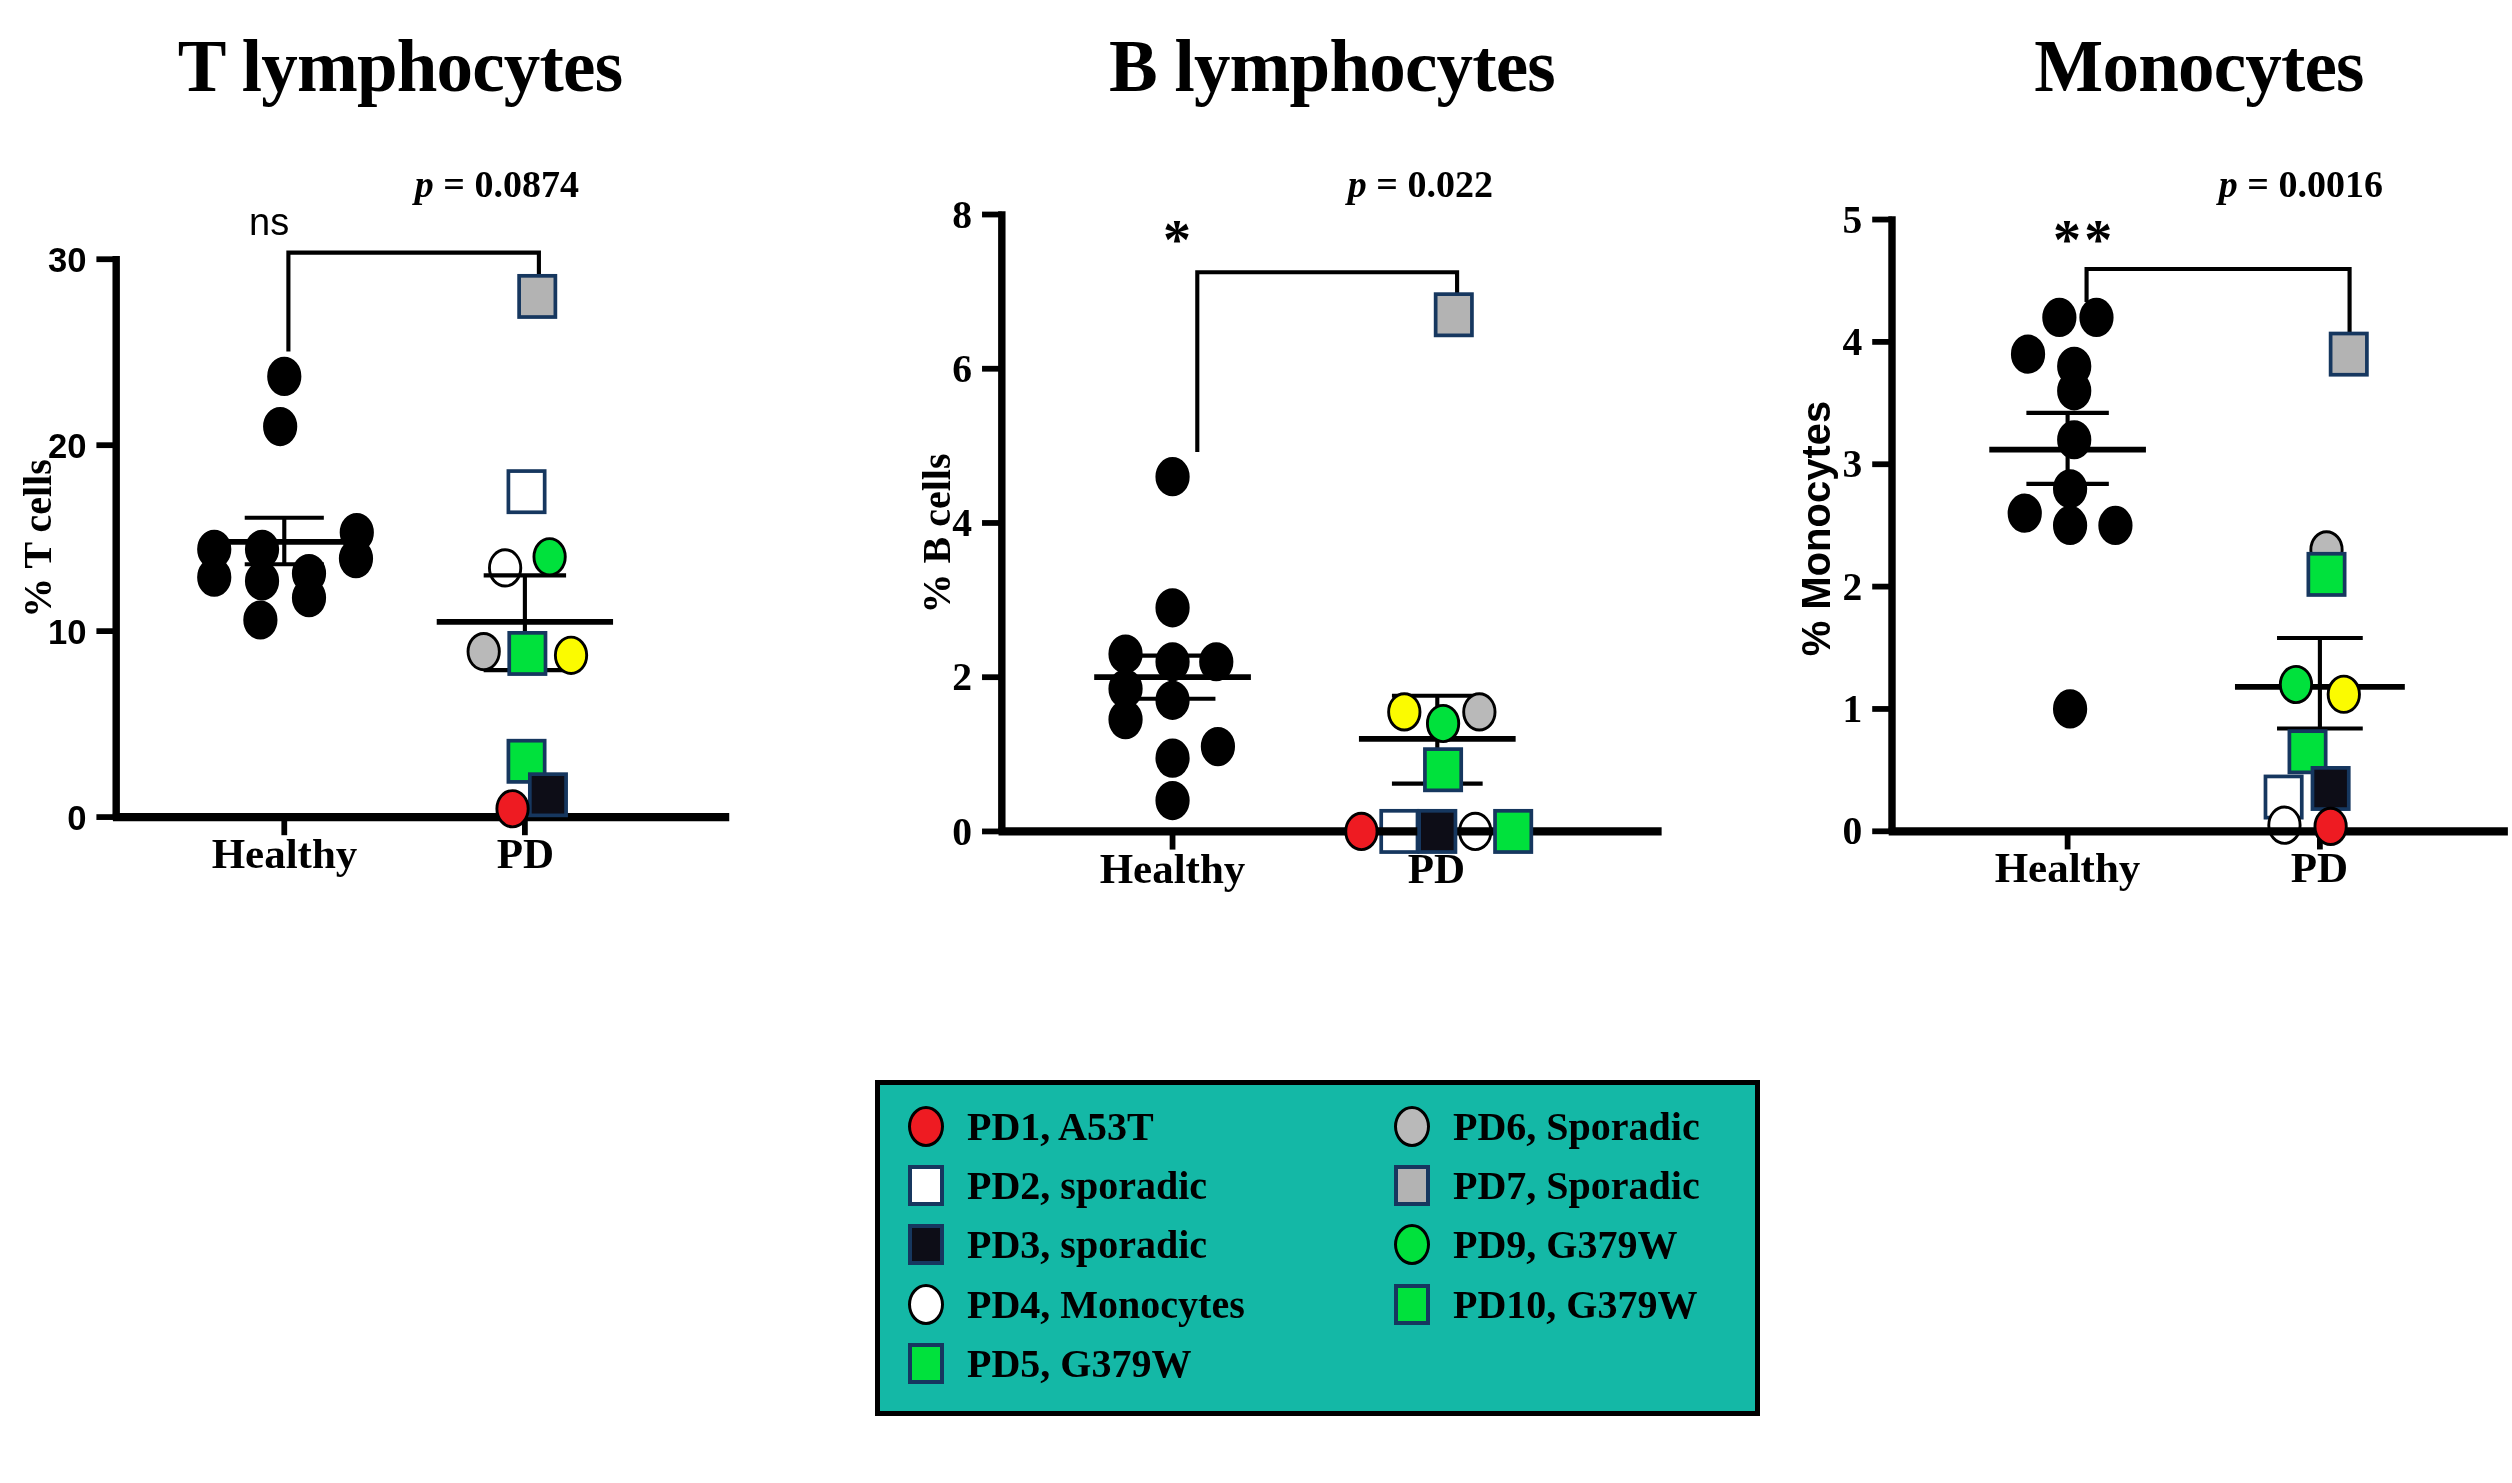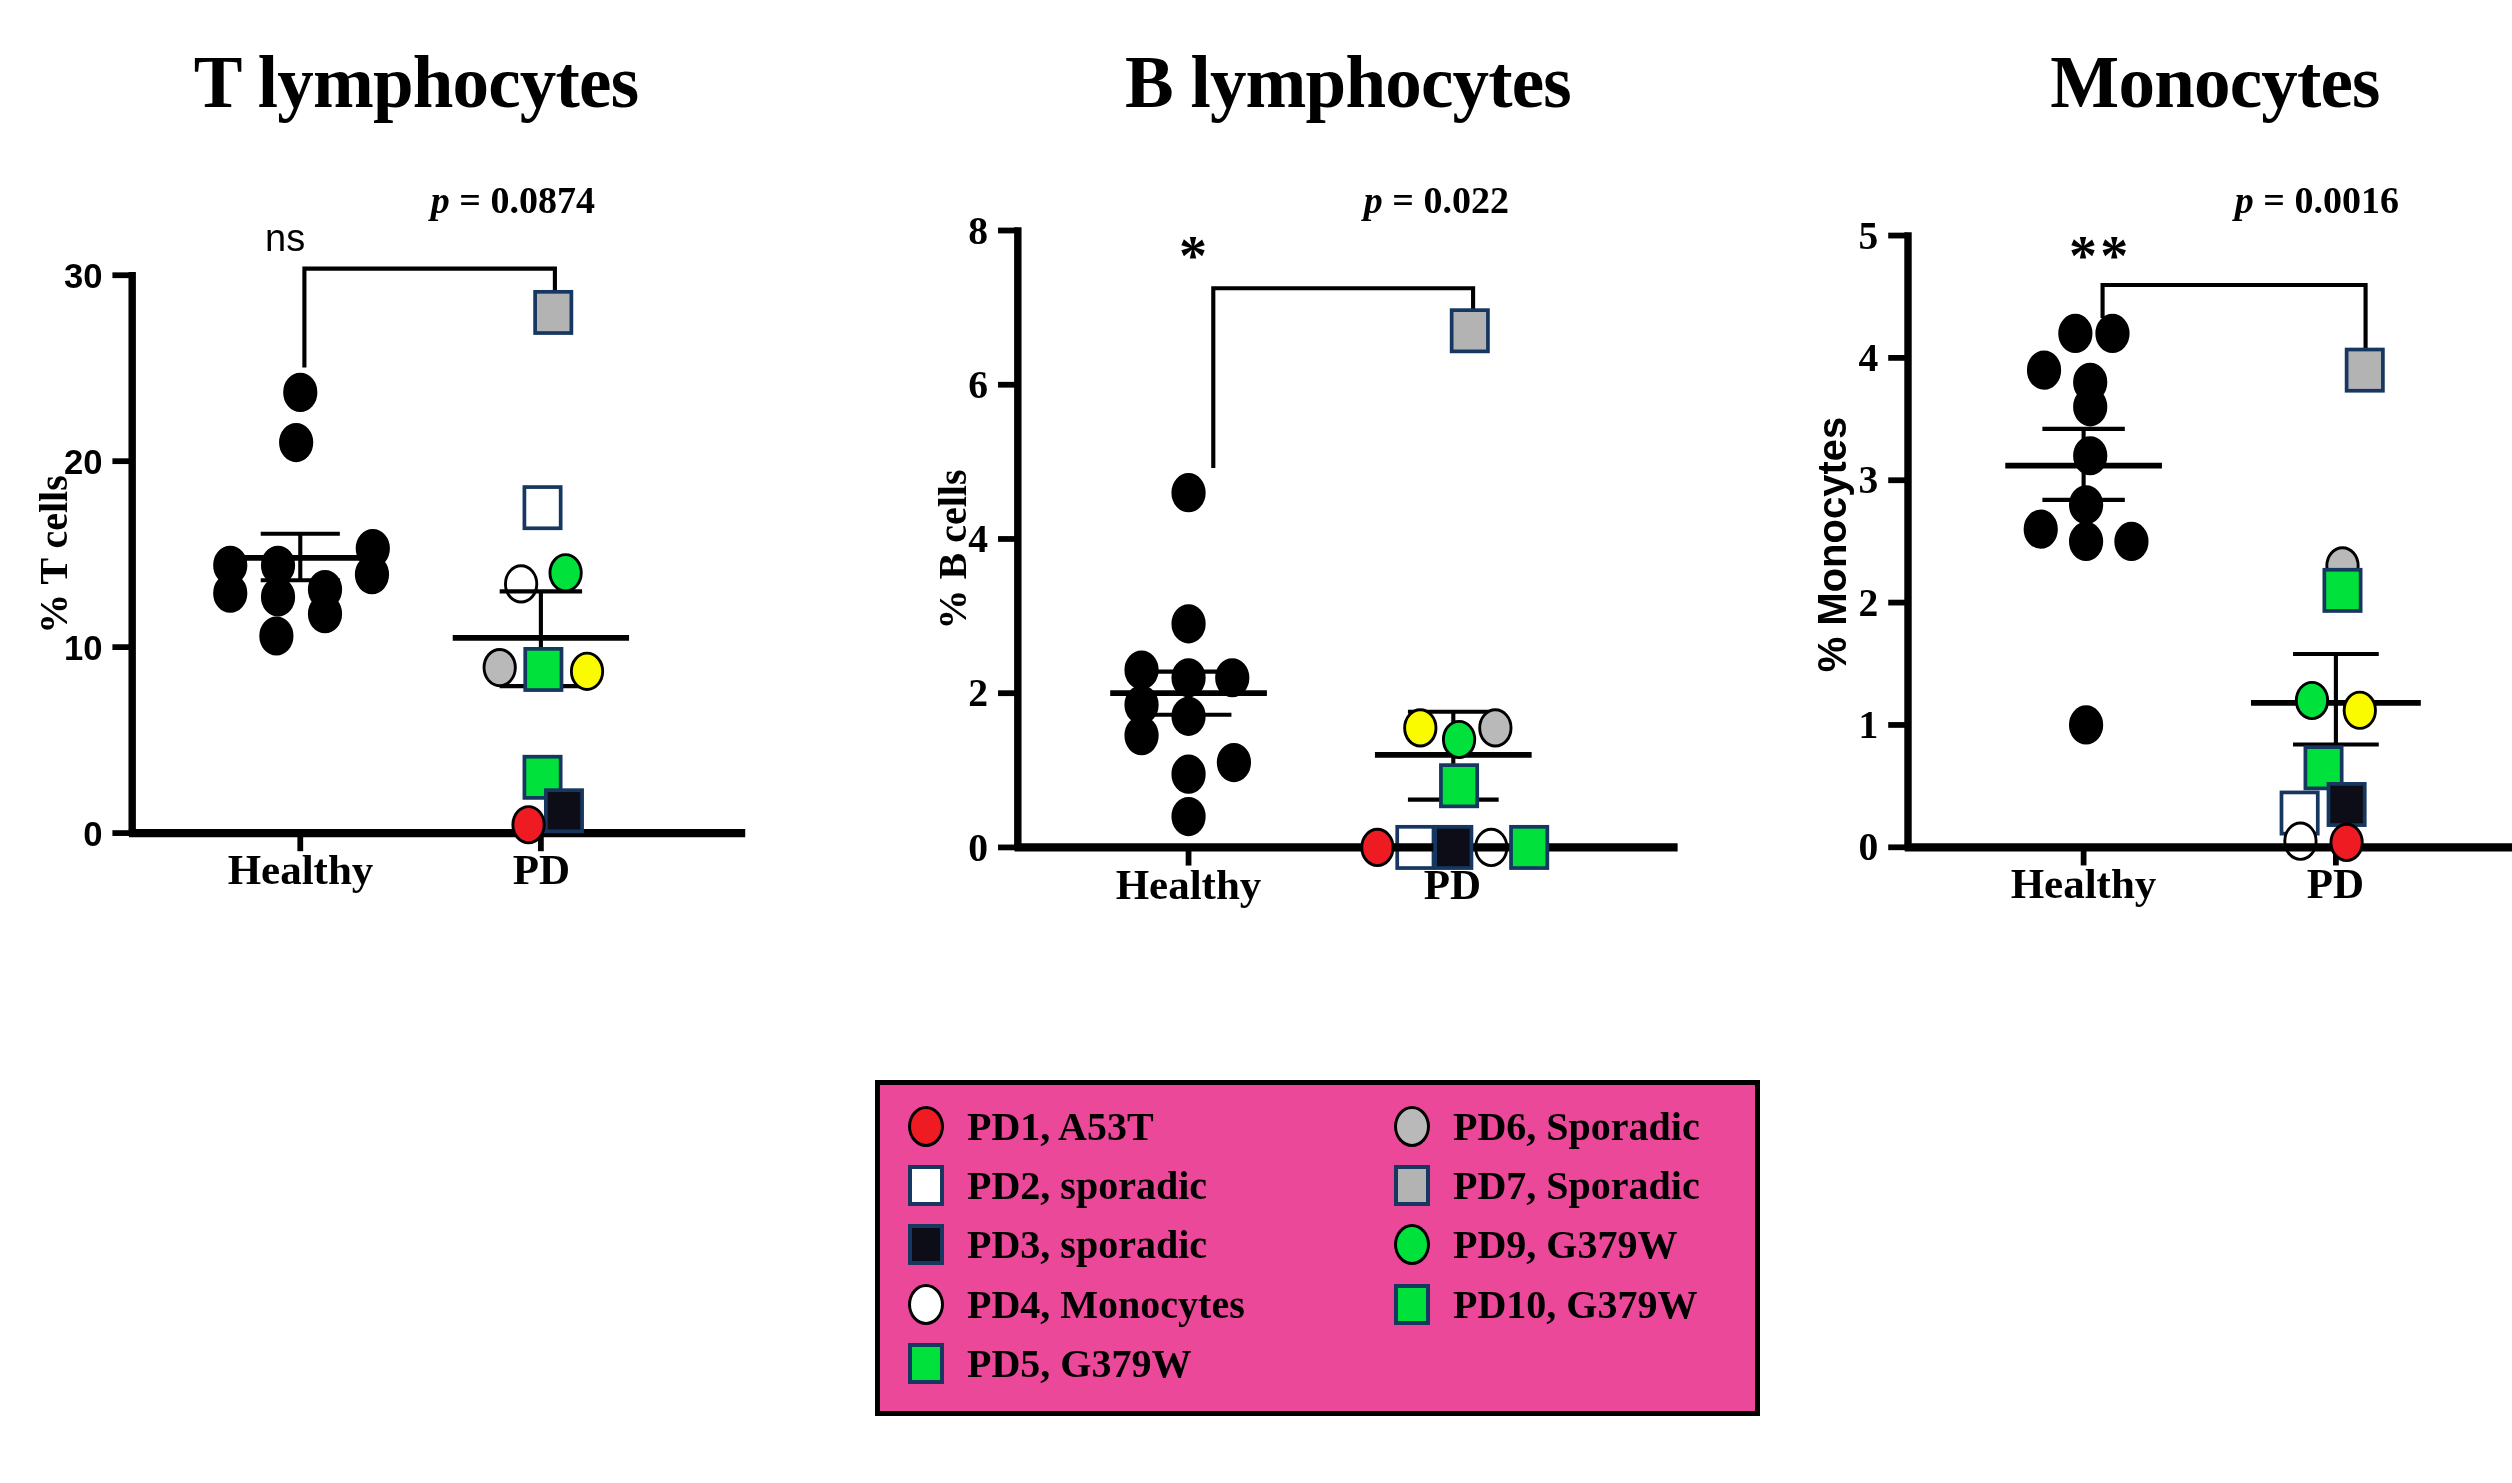--- a/index.html
+++ b/index.html
@@ -1,18 +1,18 @@
 <!DOCTYPE html>
 <html style="font-size:13px"><head>
 <meta charset="utf-8">
 <style>
   html,body{margin:0;padding:0;background:#fff;}
   .canvas{position:relative;width:2512px;height:1483px;background:#ffffff;overflow:hidden;
           font-family:"Liberation Serif",serif;color:#000;}
-  figure.chart{position:absolute;top:0;height:928px;margin:16px;}
+  figure.chart{position:absolute;top:0;height:928px;margin:0;}
   #chart-0{left:0;width:824px;}
   #chart-1{left:841px;width:833px;}
   #chart-2{left:1690px;width:822px;}
   svg.plot{position:absolute;left:0;top:0;width:100%;height:100%;}
   .title{position:absolute;top:25px;margin:0;text-align:center;
          font:bold 73px "Liberation Serif",serif;letter-spacing:-0.8px;}
   #chart-0 .title{left:95px;width:610px;}
   #chart-1 .title{left:186px;width:610px;}
   #chart-2 .title{left:204px;width:610px;}
   .pval{position:absolute;top:162px;width:330px;text-align:right;
@@ -33,21 +33,21 @@
   #chart-1 .ylabel{left:-111px;top:510px;}
   #chart-2 .ylabel{left:-80px;top:506px;font-family:"Liberation Sans",sans-serif;}
   .xlab{position:absolute;width:247px;text-align:center;font:bold 43px "Liberation Serif",serif;}
   #chart-0 .xlab{top:829px;}
   #chart-1 .xlab{top:844px;}
   #chart-2 .xlab{top:843px;}
   #chart-0 .xlab.h{left:161px;} #chart-0 .xlab.p{left:402px;}
   #chart-1 .xlab.h{left:208px;} #chart-1 .xlab.p{left:472px;}
   #chart-2 .xlab.h{left:254px;} #chart-2 .xlab.p{left:506px;}
   .legend{position:absolute;left:875px;top:1080px;width:885px;height:336px;
-          border:5.8px solid #000;background:#ec4899;box-sizing:border-box;text-align:center;}
+          border:5.8px solid #000;background:#14b8a6;box-sizing:border-box;text-align:center;}
   .legend-grid{display:grid;grid-auto-flow:column;grid-template-rows:repeat(5,1fr);
           grid-template-columns:486px 1fr;height:100%;box-sizing:border-box;
           padding:11.5px 6.6px 18px 28px;}
   .leg-item{display:flex;align-items:center;gap:23px;font:bold 40px "Liberation Serif",serif;}
   .leg-marker{flex:0 0 auto;box-sizing:border-box;}
   .leg-marker.circle{width:36px;height:41px;border:3.3px solid #000;border-radius:50%;}
   .leg-marker.square{width:36px;height:41px;border:4.1px solid #16375f;}
 </style>
 </head>
 <body>

